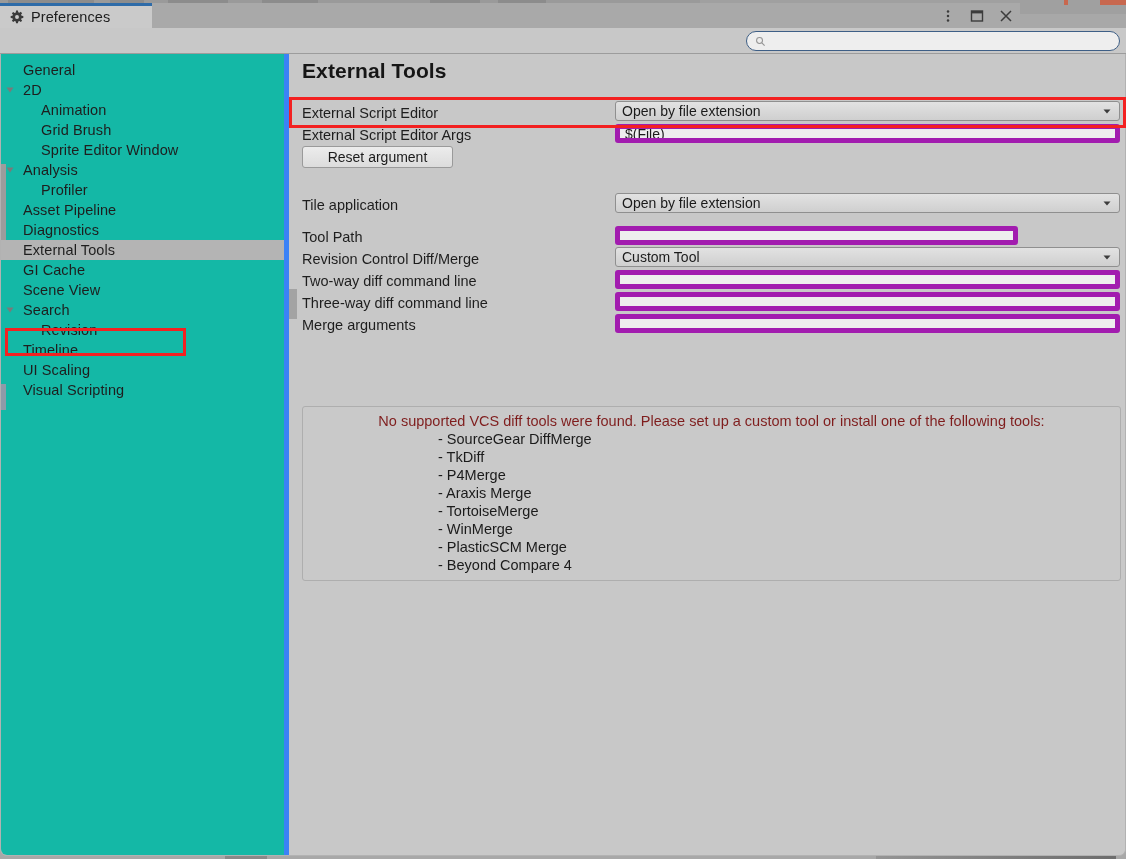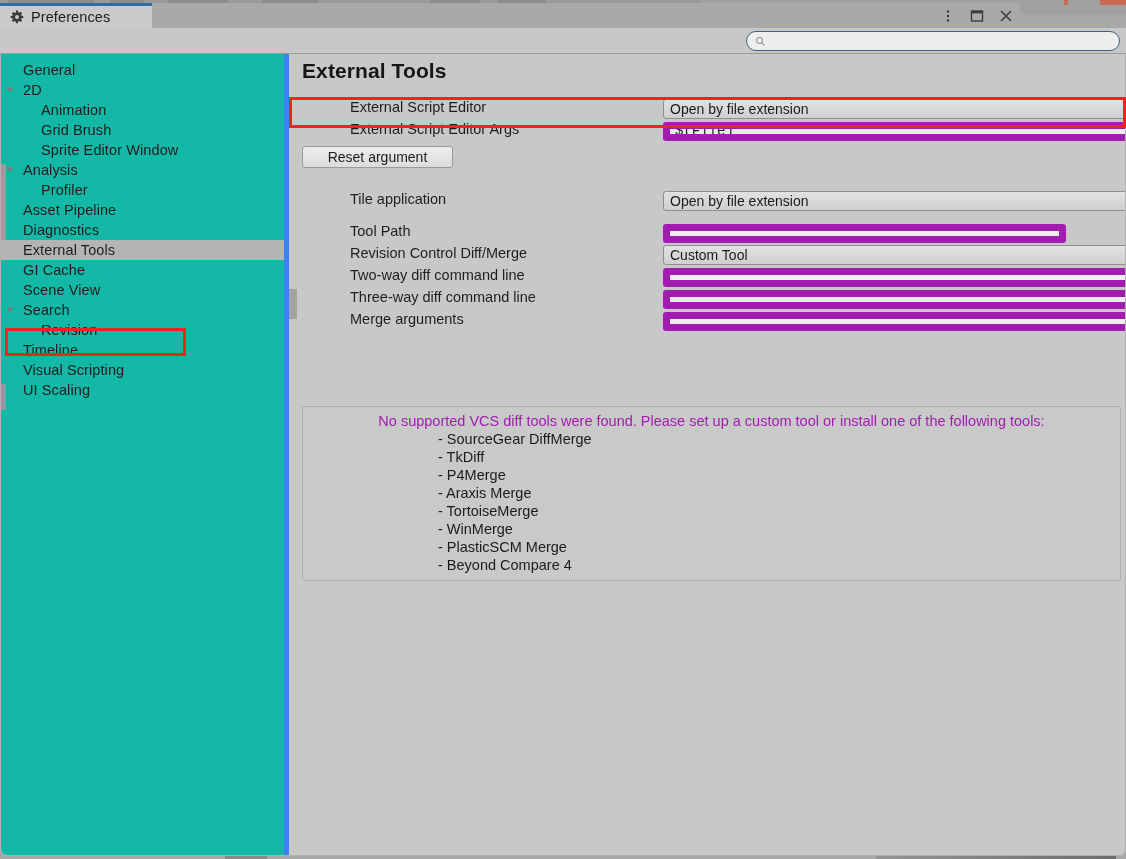--- a/index.html
+++ b/index.html
@@ -160,21 +160,21 @@
     position:absolute; left:12px; top:5px;
     font-size:21px; font-weight:bold; color:#161616;
     letter-spacing:.1px;
   }
 
   
   .rows { position:absolute; left:0; top:45px; width:836px; }
   .row {
     position:relative;
     height:22px;
-    display:flex; align-items:flex-start;margin-left:48px;
+    display:flex; align-items:flex-end;
   }
   .row .lbl {
     font-size:14.5px; color:#1e1e1e;
     padding-left:12px;
     white-space:nowrap;
   }
   .row .field {
     position:absolute; left:325px;
   }
 
@@ -190,24 +190,24 @@
     font-size:14px; color:#1b1b1b;
     cursor:default;
   }
   .dd .dd-val { flex:1; white-space:nowrap; overflow:hidden; }
   .dd .caret { width:12px; height:12px; display:block; }
 
   
   .tf {
     width:505px; height:19px;
     background:#eeeeee;
-    border:7px solid #a21caf;
+    border:5px solid #a21caf;
     border-radius:3px;
     box-sizing:border-box;
-    font-family:Liberation Mono, monospace;
+    font-family:Liberation Sans, sans-serif;
     font-size:14px; color:#1b1b1b;
     padding:0 5px;
     outline:none;
   }
   .tf.short { width:403px; }
 
   .btn {
     background:linear-gradient(#ececec,#dcdcdc);
     border:1px solid #9a9a9a;
     border-radius:3px;
@@ -233,21 +233,21 @@
   .helpbox {
     position:absolute; left:12px; top:352px;
     width:819px; height:175px;
     background:#c9c9c9;
     border:1px solid #aeaeae;
     border-radius:3px;
     box-sizing:border-box;
     padding:5px 0 0 0;
   }
   .helpbox .hb-line {
-    font-size:14.5px; color:#a21caf;
+    font-size:14.5px; color:#7f1d1d;
     line-height:18px;
     text-align:center;
     white-space:nowrap;
   }
   .helpbox .hb-items {
     margin-top:0;
     padding-left:135px;
   }
   .helpbox .hb-item {
     font-size:14.5px; color:#1b1b1b;
@@ -408,25 +408,25 @@
           <div class="tree-row depth1">
             <span class="tw"></span>
             <span class="tree-label">Revision</span>
           </div>
           <div class="tree-row depth0">
             <span class="tw"></span>
             <span class="tree-label">Timeline</span>
           </div>
           <div class="tree-row depth0">
             <span class="tw"></span>
+            <span class="tree-label">UI Scaling</span>
+          </div>
+          <div class="tree-row depth0">
+            <span class="tw"></span>
             <span class="tree-label">Visual Scripting</span>
-          </div>
-          <div class="tree-row depth0">
-            <span class="tw"></span>
-            <span class="tree-label">UI Scaling</span>
           </div>
         </div>
     </div>
 
     <div class="content">
       <div class="content-scrollnub"></div>
 
       <div class="page-title">External Tools</div>
 
       <div class="rows">

